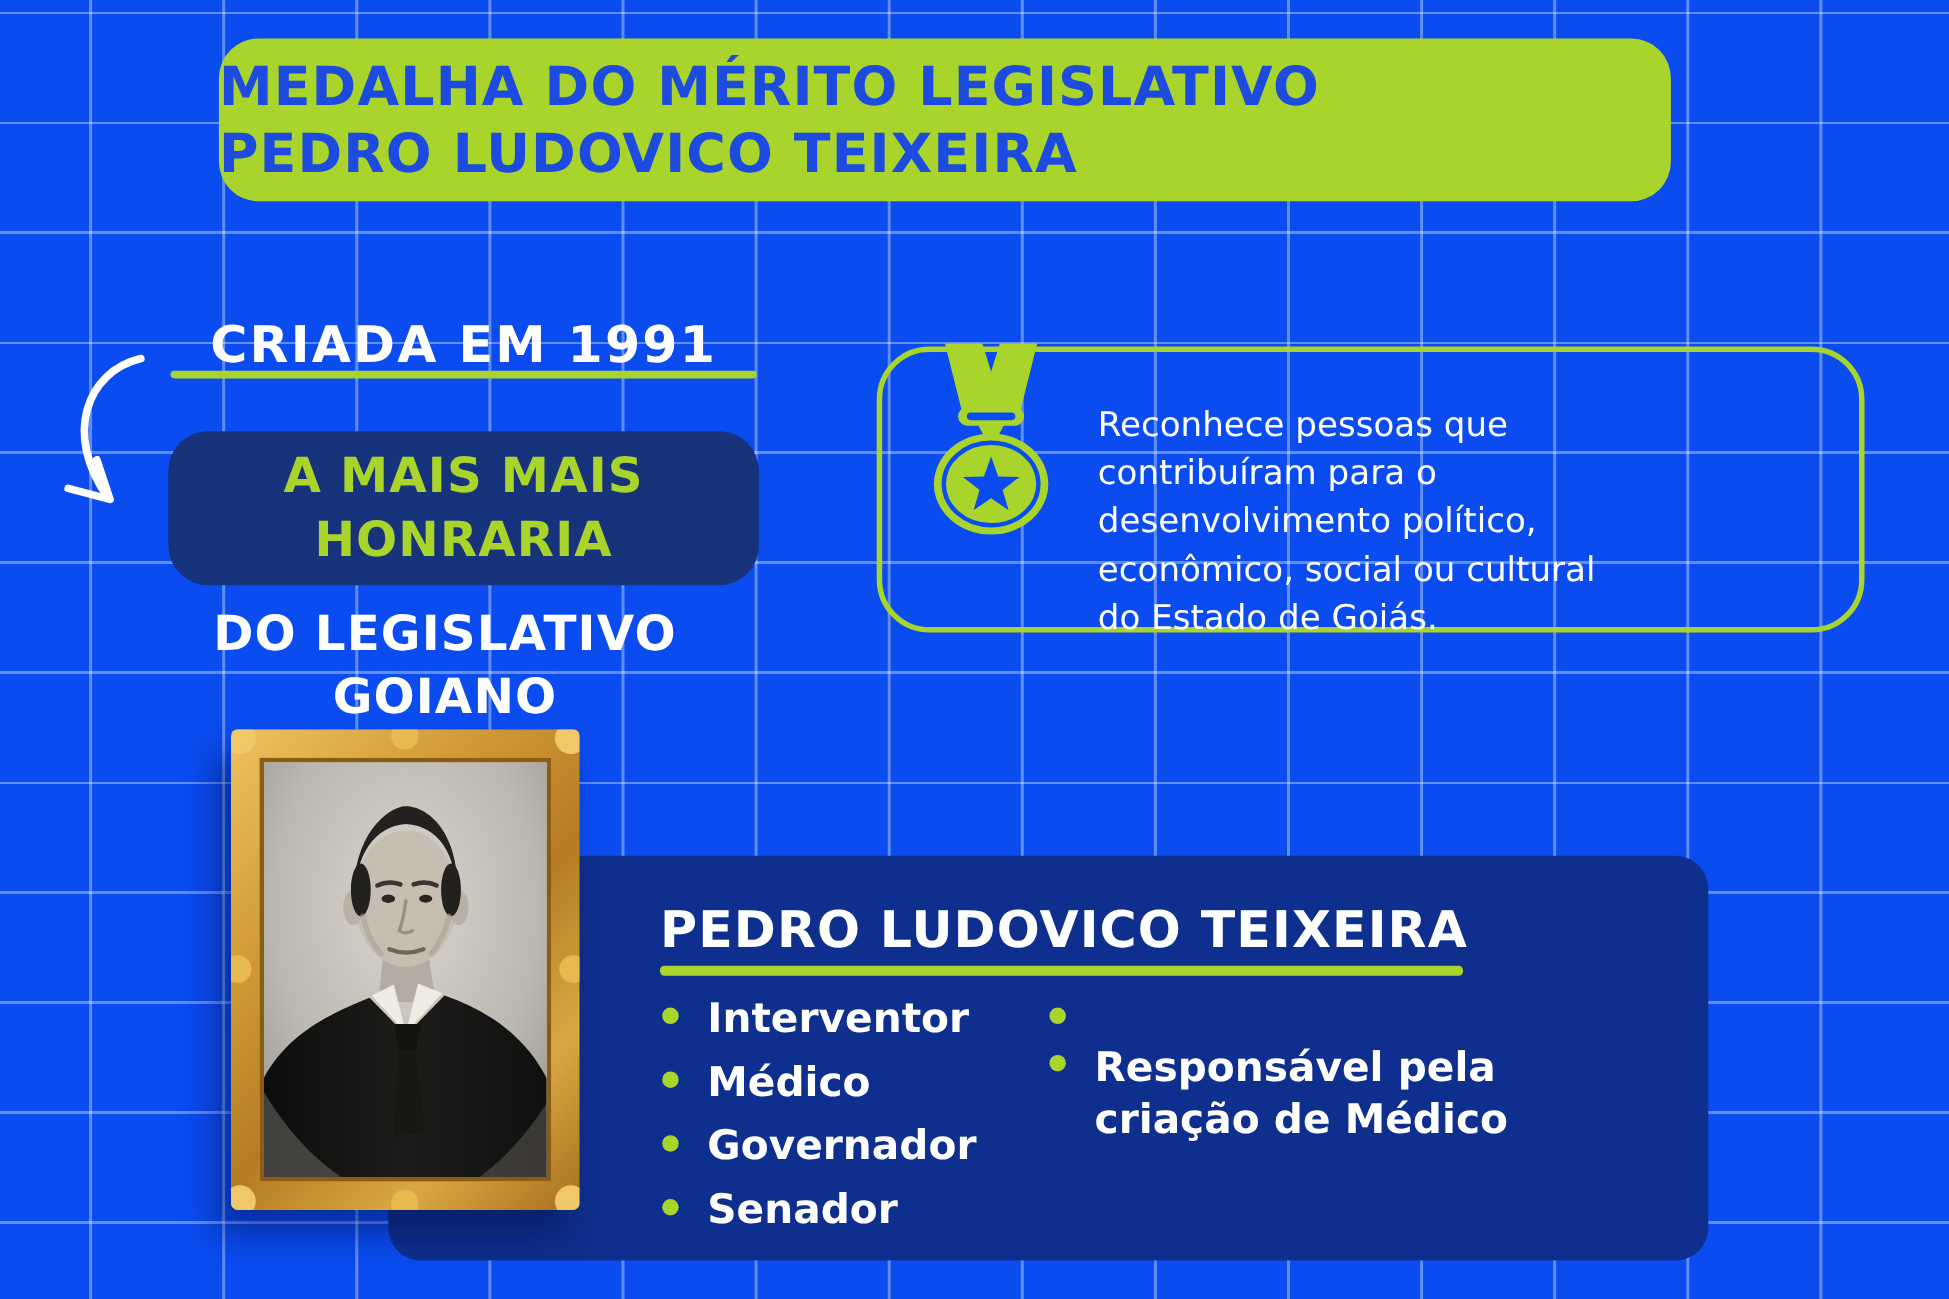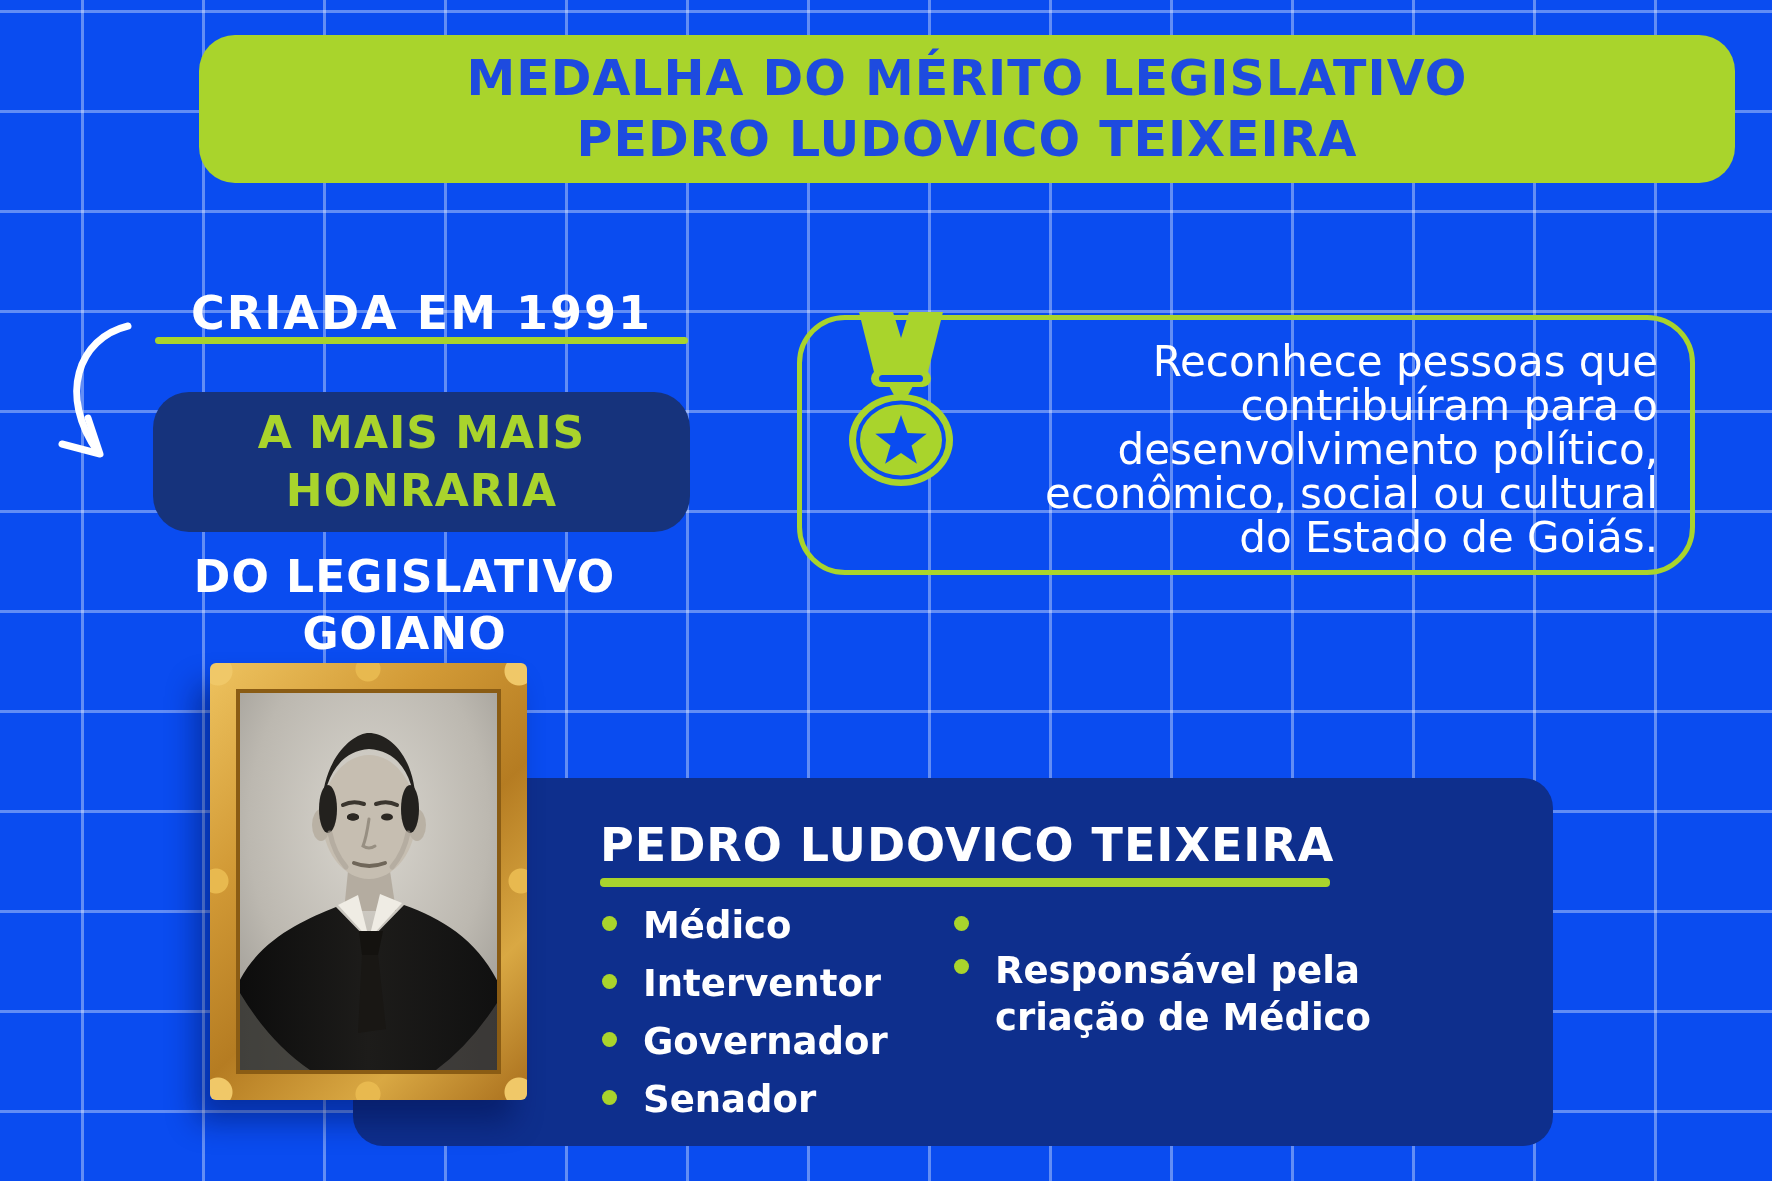--- a/index.html
+++ b/index.html
@@ -8,23 +8,23 @@
     font-family:"DejaVu Sans","Liberation Sans",sans-serif;
     background-color:#0a4cf0;
     background-image:
       linear-gradient(to right, rgba(255,255,255,.36) 0 3px, transparent 3px),
       linear-gradient(to bottom, rgba(255,255,255,.36) 0 3px, transparent 3px);
     background-size:121px 100px;
     background-position:81px 10px;
   }
   
   .header-box{
-    position:absolute;left:199px;top:35px;width:1536px;height:148px;
+    position:absolute;left:199px;top:35px;width:1320px;height:148px;
     background:#a9d42c;border-radius:36px;display:flex;flex-direction:column;
-    justify-content:center;align-items:center;
+    justify-content:center;align-items:flex-start;
   }
   .header-box .line{
     color:#1e4bdf;font-weight:800;font-size:49px;line-height:61px;
     letter-spacing:1px;white-space:nowrap;
   }
   
   .created{
     position:absolute;left:153px;top:286px;width:537px;text-align:center;
     color:#ffffff;font-weight:800;font-size:46px;letter-spacing:2px;white-space:nowrap;
   }
@@ -45,22 +45,22 @@
     color:#ffffff;font-weight:800;font-size:44px;line-height:57px;letter-spacing:1px;
     white-space:pre-line;
   }
   .curved-arrow{position:absolute;left:52px;top:316px;}
   
   .recognition-box{
     position:absolute;left:797px;top:315px;width:898px;height:260px;
     border:5px solid #a9d42c;border-radius:48px;box-sizing:border-box;
   }
   .recognition-text{
-    position:absolute;left:196px;top:20px;width:660px;
-    color:#ffffff;font-size:42px;line-height:44px;white-space:pre-line;text-align:right;
+    position:absolute;left:196px;top:44px;width:660px;
+    color:#ffffff;font-size:31px;line-height:44px;white-space:pre-line;
   }
   .medal{position:absolute;left:841px;top:312px;}
   
   .profile-panel{
     position:absolute;left:353px;top:778px;width:1200px;height:368px;
     background:#0e2f8d;border-radius:30px;z-index:1;
   }
   .panel-title{
     position:absolute;left:247px;top:40px;color:#ffffff;font-weight:800;
     font-size:46px;letter-spacing:1px;white-space:nowrap;
@@ -150,25 +150,25 @@
              L44.1,151.8 L49.5,133.4 L34.3,121.7 L53.5,121.1 Z" fill="#0a4cf0"></path>
   </svg>
 
   <div class="profile-panel">
     <div class="panel-title">PEDRO LUDOVICO TEIXEIRA</div>
     <div class="panel-underline"></div>
 
     <div class="bullet-col roles">
       <div class="bullet-item">
         <span class="bullet-dot"></span>
+        <span class="bullet-text">Interventor</span>
+      </div>
+      <div class="bullet-item">
+        <span class="bullet-dot"></span>
         <span class="bullet-text">Médico</span>
-      </div>
-      <div class="bullet-item">
-        <span class="bullet-dot"></span>
-        <span class="bullet-text">Interventor</span>
       </div>
       <div class="bullet-item">
         <span class="bullet-dot"></span>
         <span class="bullet-text">Governador</span>
       </div>
       <div class="bullet-item">
         <span class="bullet-dot"></span>
         <span class="bullet-text">Senador</span>
       </div>
     </div>

